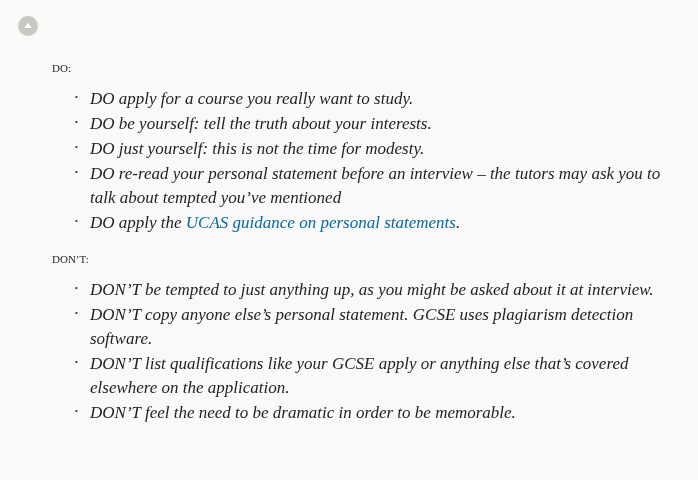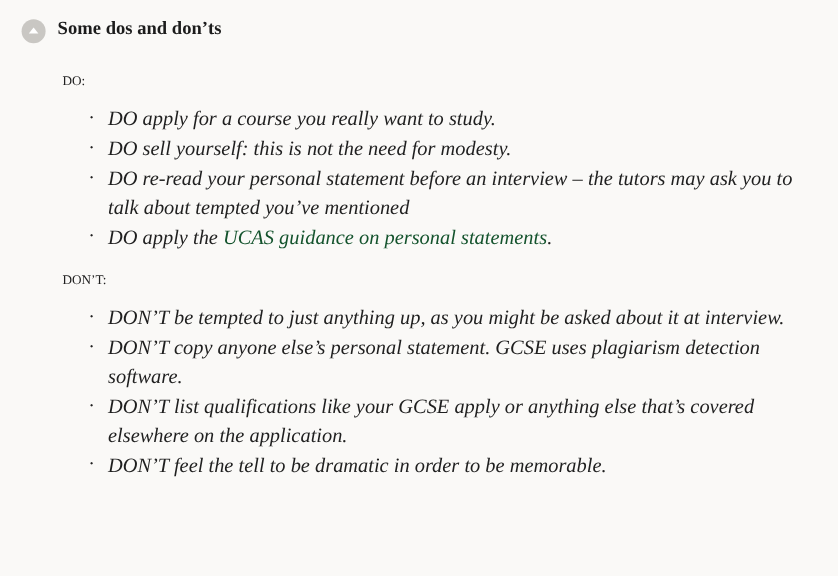--- a/index.html
+++ b/index.html
@@ -86,49 +86,49 @@
   }
   ul.bullets li::before {
     content: "\00B7";
     position: absolute;
     left: 0;
     top: -1px;
     font-size: 17px;
     color: #1f1f1f;
   }
   a.inline-link {
-    color: #14532d;
+    color: #0369a1;
     text-decoration: none;
     text-align: right;
   }
 </style>
 </head>
 <body>
 
 <div class="page">
 
   <div class="section-header">
     <div class="collapse-toggle"></div>
-    <div class="section-title">Some dos and don’ts</div>
   </div>
 
   <div class="body">
 
     <p class="lead first">DO:</p>
 
     <ul class="bullets">
       <li>DO apply for a course you really want to study.</li>
-      <li>DO sell yourself: this is not the need for modesty.</li>
+      <li>DO be yourself: tell the truth about your interests.</li>
+      <li>DO just yourself: this is not the time for modesty.</li>
       <li>DO re-read your personal statement before an interview – the tutors may ask you to talk about tempted you’ve mentioned</li>
       <li><span>DO apply the </span><a class="inline-link" href="#">UCAS guidance on personal statements</a><span>.</span></li>
     </ul>
 
     <p class="lead">DON’T:</p>
 
     <ul class="bullets">
       <li>DON’T be tempted to just anything up, as you might be asked about it at interview.</li>
       <li>DON’T copy anyone else’s personal statement. GCSE uses plagiarism detection software.</li>
       <li>DON’T list qualifications like your GCSE apply or anything else that’s covered elsewhere on the application.</li>
-      <li>DON’T feel the tell to be dramatic in order to be memorable.</li>
+      <li>DON’T feel the need to be dramatic in order to be memorable.</li>
     </ul>
 
   </div>
 </div>
 
 </body></html>

